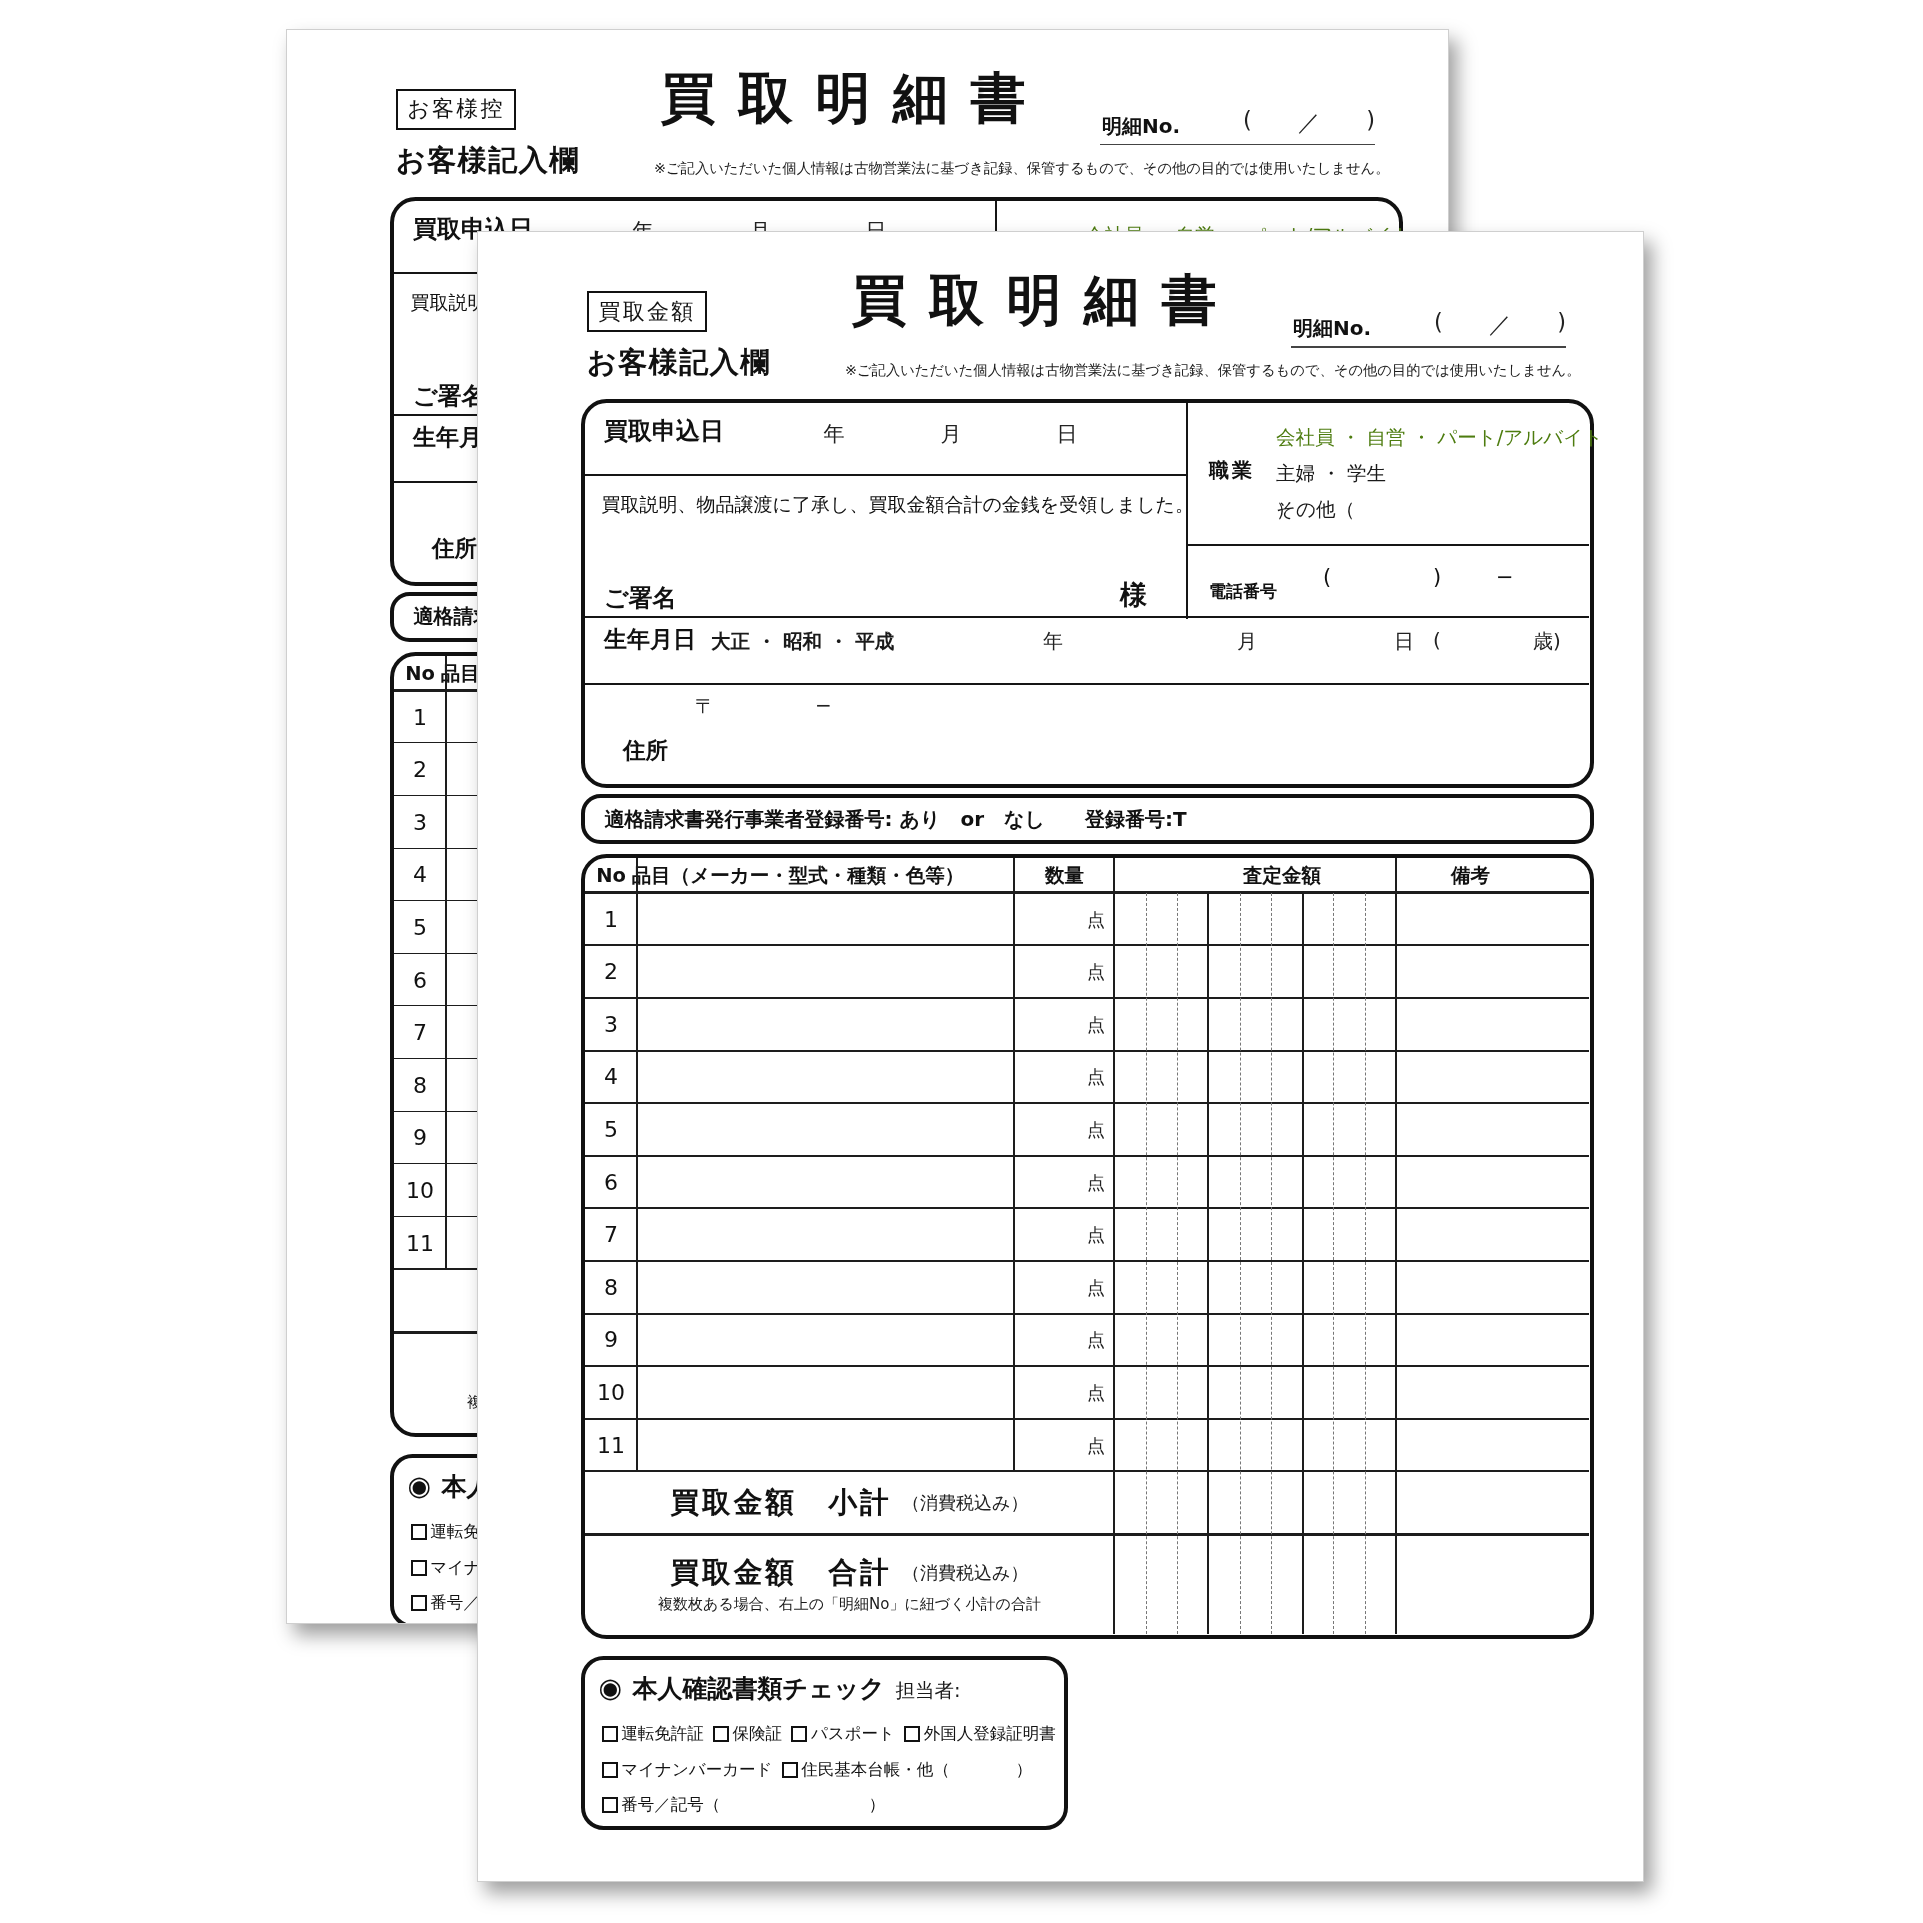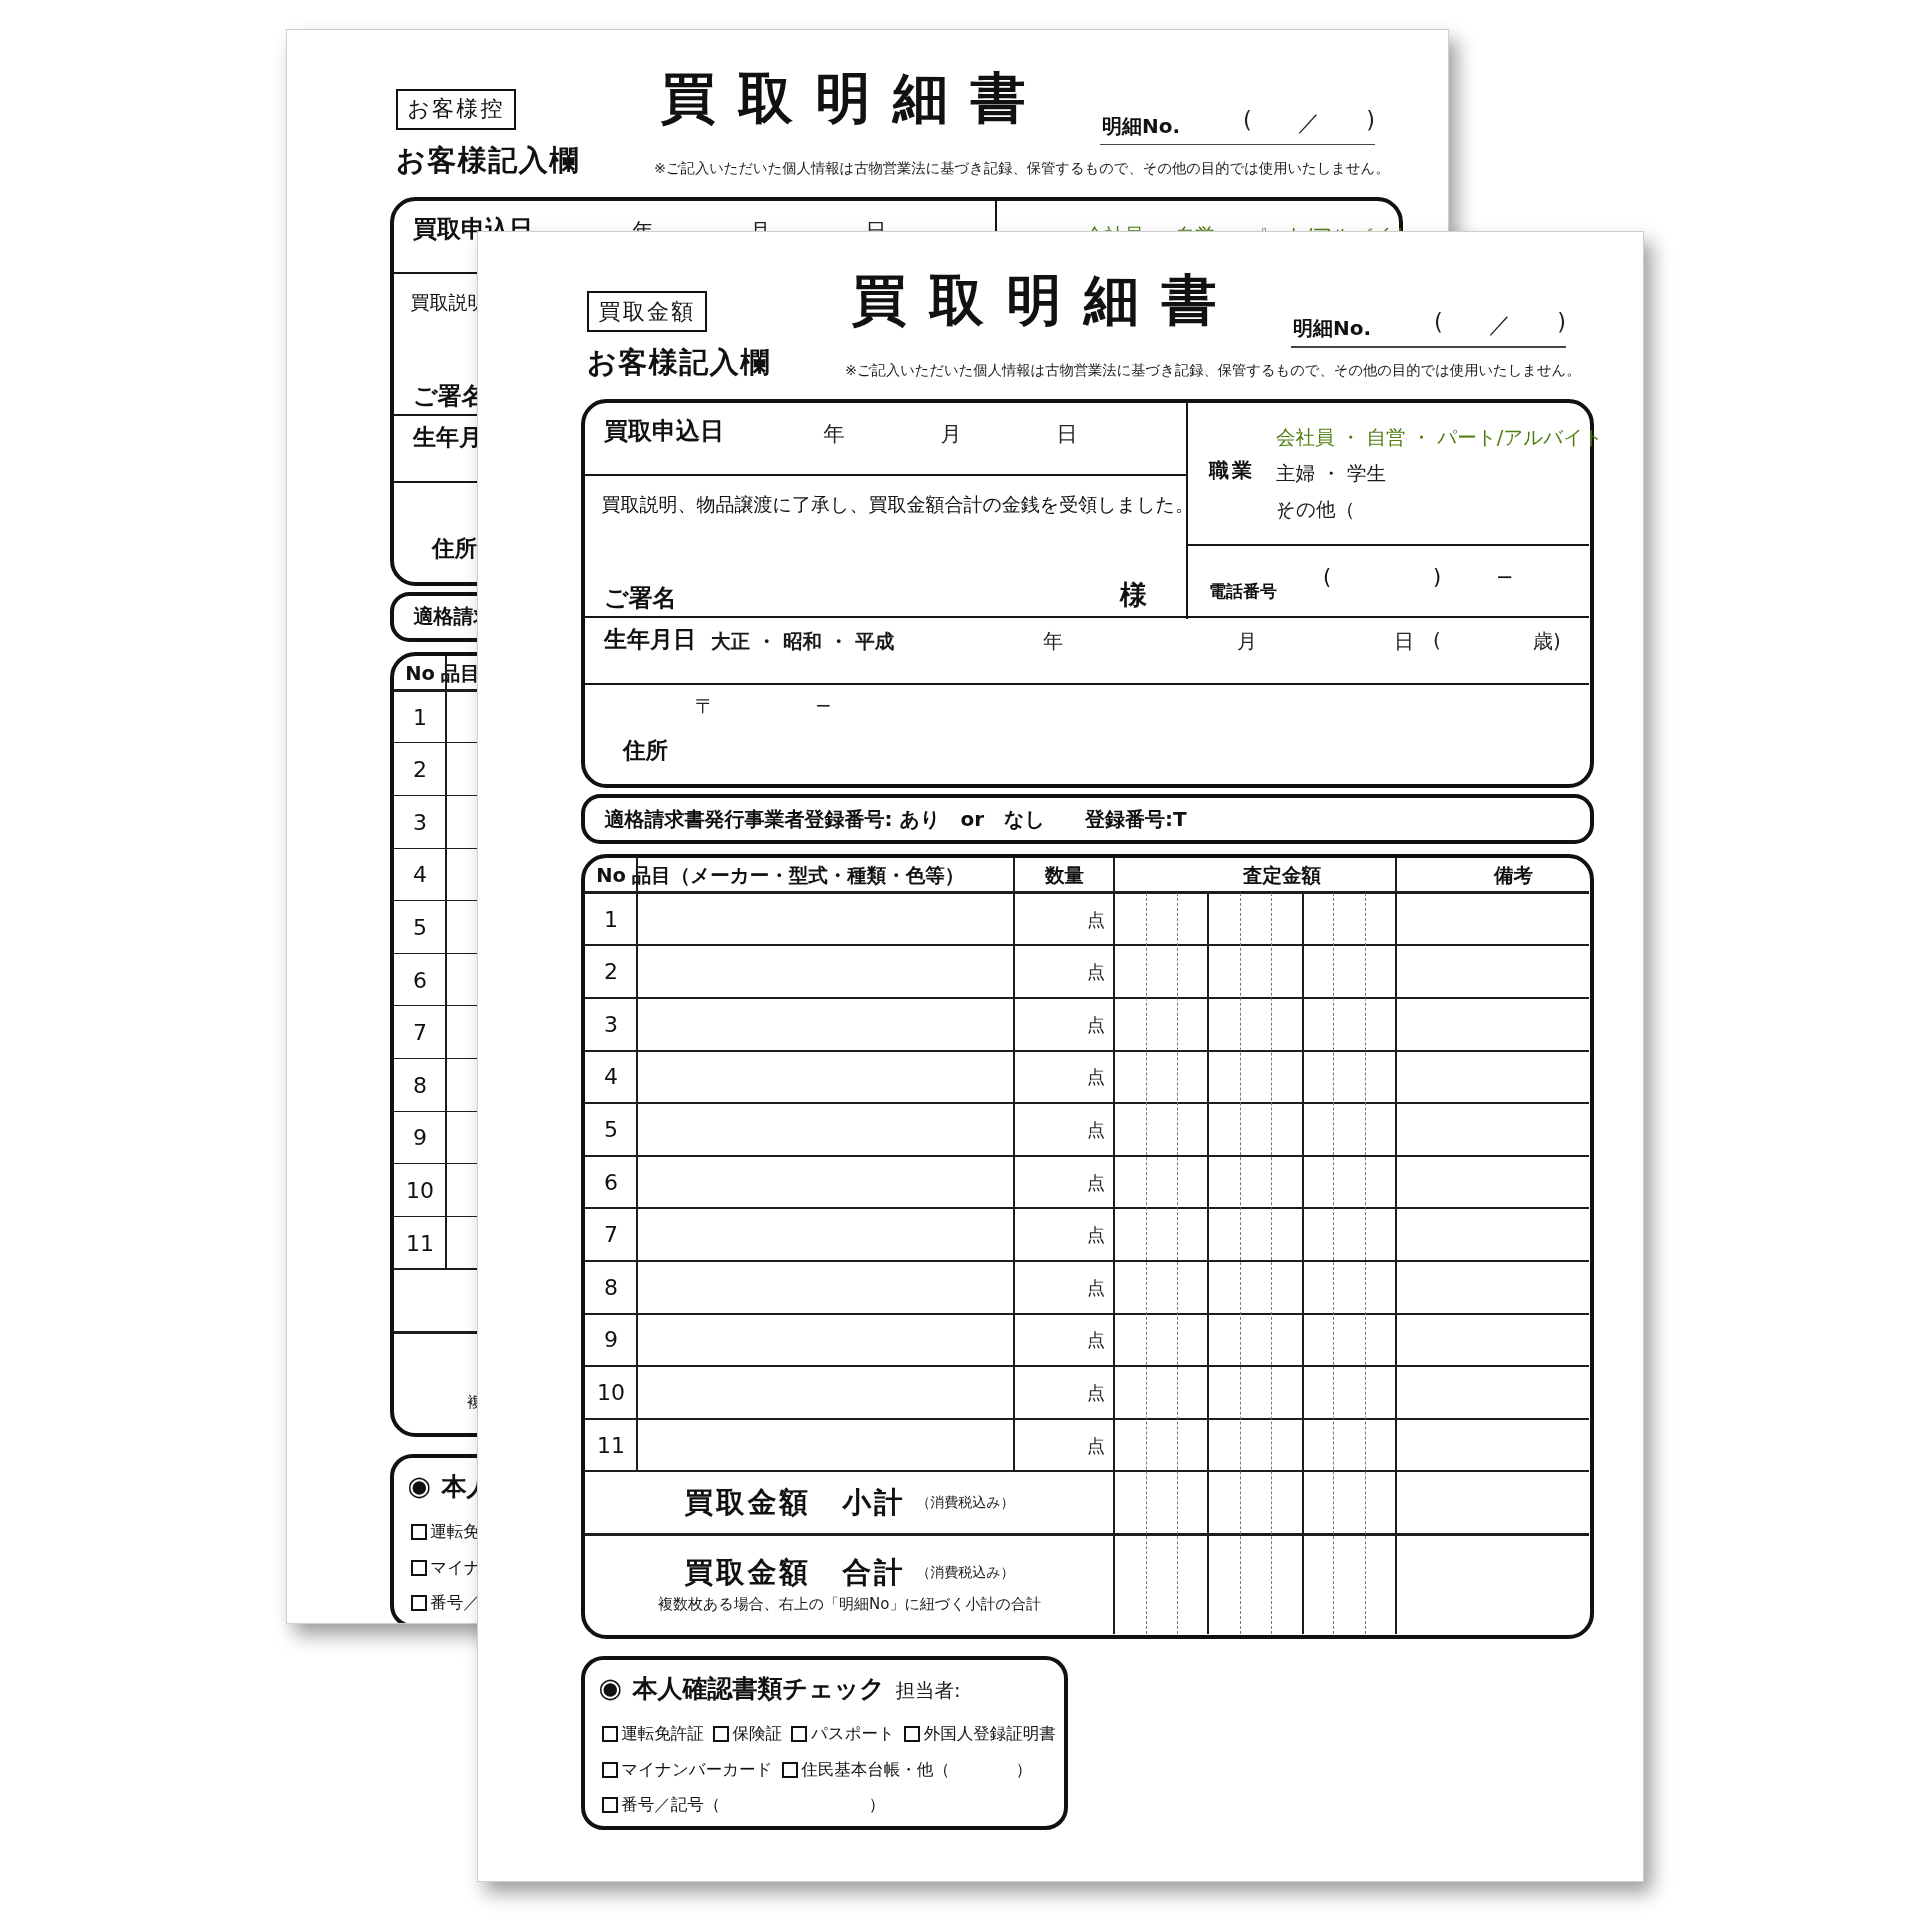--- a/index.html
+++ b/index.html
@@ -58,34 +58,34 @@
 
   
   .box2{position:absolute;left:103px;top:562px;width:1013px;height:50px;border:4.5px solid #111;border-radius:19.5px;
         display:flex;align-items:center;padding-left:19.5px;font-size:20px;font-weight:600;white-space:nowrap;}
 
   
   .table{position:absolute;left:103px;top:622px;width:1013px;height:785px;border:4.5px solid #111;border-radius:25.6px;}
   .th{position:absolute;top:0;height:35px;display:flex;align-items:center;justify-content:center;
       font-size:19.5px;font-weight:600;white-space:nowrap;}
   .th0{left:0;width:52px;} .th1{left:52px;width:322px;} .th2{left:430px;width:99px;}
-  .th3{left:529px;width:336px;} .th4{left:815px;width:227px;}
+  .th3{left:529px;width:336px;} .th4{left:772px;width:227px;}
   .ln-h,.ln-v{position:absolute;background:#1d1d1d;}
   .ln-d{position:absolute;width:0;border-left:1.5px dashed #777;}
   .t-row{position:absolute;left:0;width:1004px;}
   .t-no{position:absolute;left:0;top:0;width:52px;height:100%;display:flex;align-items:center;
         justify-content:center;font-size:22px;}
   .t-ten{position:absolute;left:430px;top:0;width:90px;height:100%;display:flex;align-items:center;
          justify-content:flex-end;font-size:18px;color:#222;}
   .t-sub{position:absolute;left:0;top:613px;width:529px;height:63px;display:flex;align-items:center;
          justify-content:center;gap:10.5px;}
   .t-total{position:absolute;left:0;top:676px;width:529px;height:99px;display:flex;flex-direction:column;
            align-items:center;justify-content:center;gap:3px;}
   .amt-big{font-size:28.6px;font-weight:800;letter-spacing:3px;white-space:nowrap;}
-  .amt-note{font-size:14px;color:#222;white-space:nowrap;}
+  .amt-note{font-size:18px;color:#222;white-space:nowrap;}
   .amt-row{display:flex;align-items:center;gap:10.5px;}
   .amt-caption{font-size:15px;color:#1a1a1a;white-space:nowrap;}
 
   
   .idbox{position:absolute;left:103px;top:1424px;width:487px;height:174px;border:4.5px solid #111;border-radius:22.5px;}
   .id-head{position:absolute;left:13.5px;top:12px;display:flex;align-items:baseline;gap:10.5px;white-space:nowrap;}
   .id-bullet{font-size:27px;font-weight:700;line-height:1;}
   .id-title{font-size:25px;font-weight:800;}
   .id-staff{font-size:19.5px;color:#1a1a1a;}
   .id-line{position:absolute;left:16.5px;display:flex;gap:9px;}

